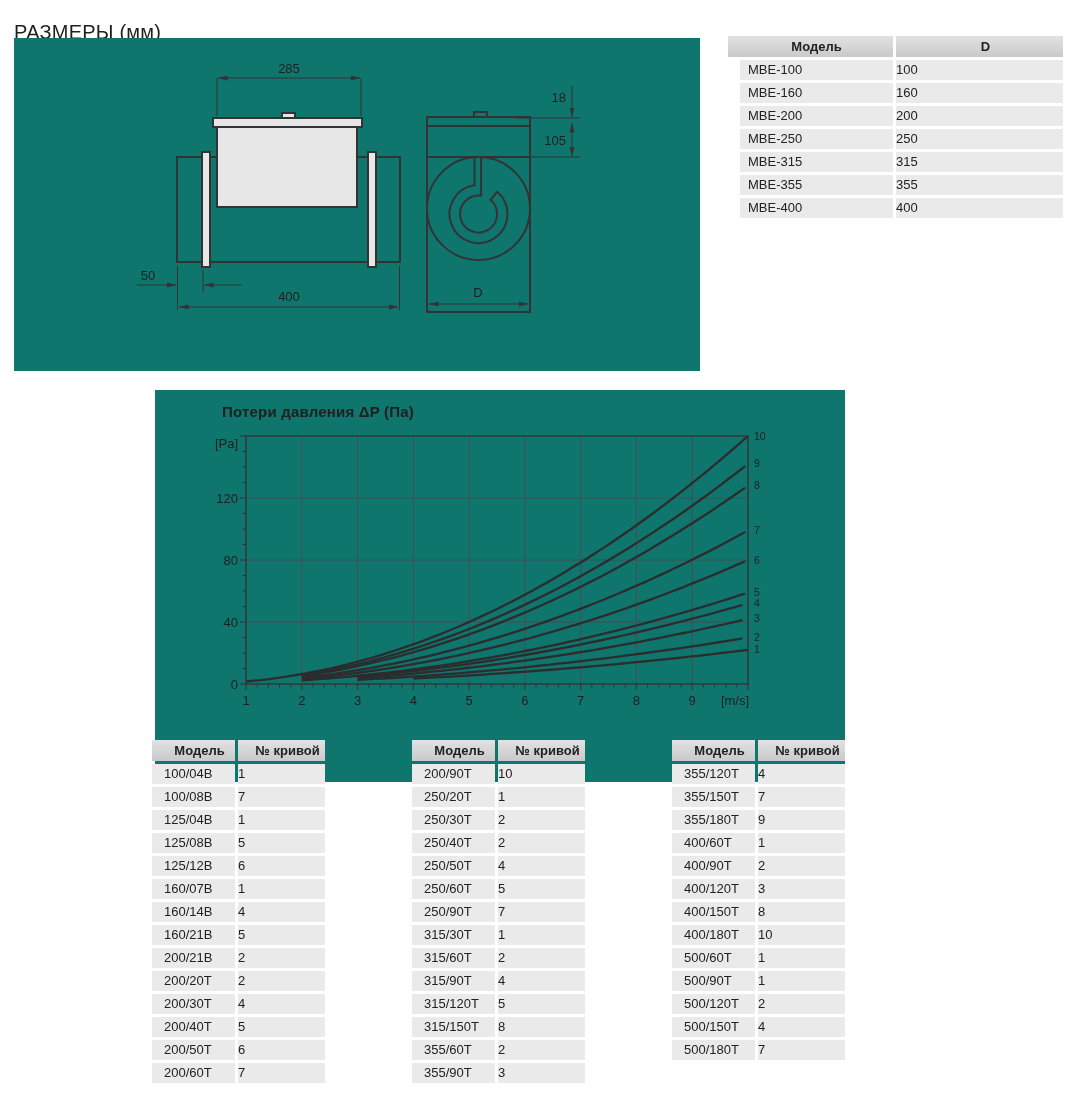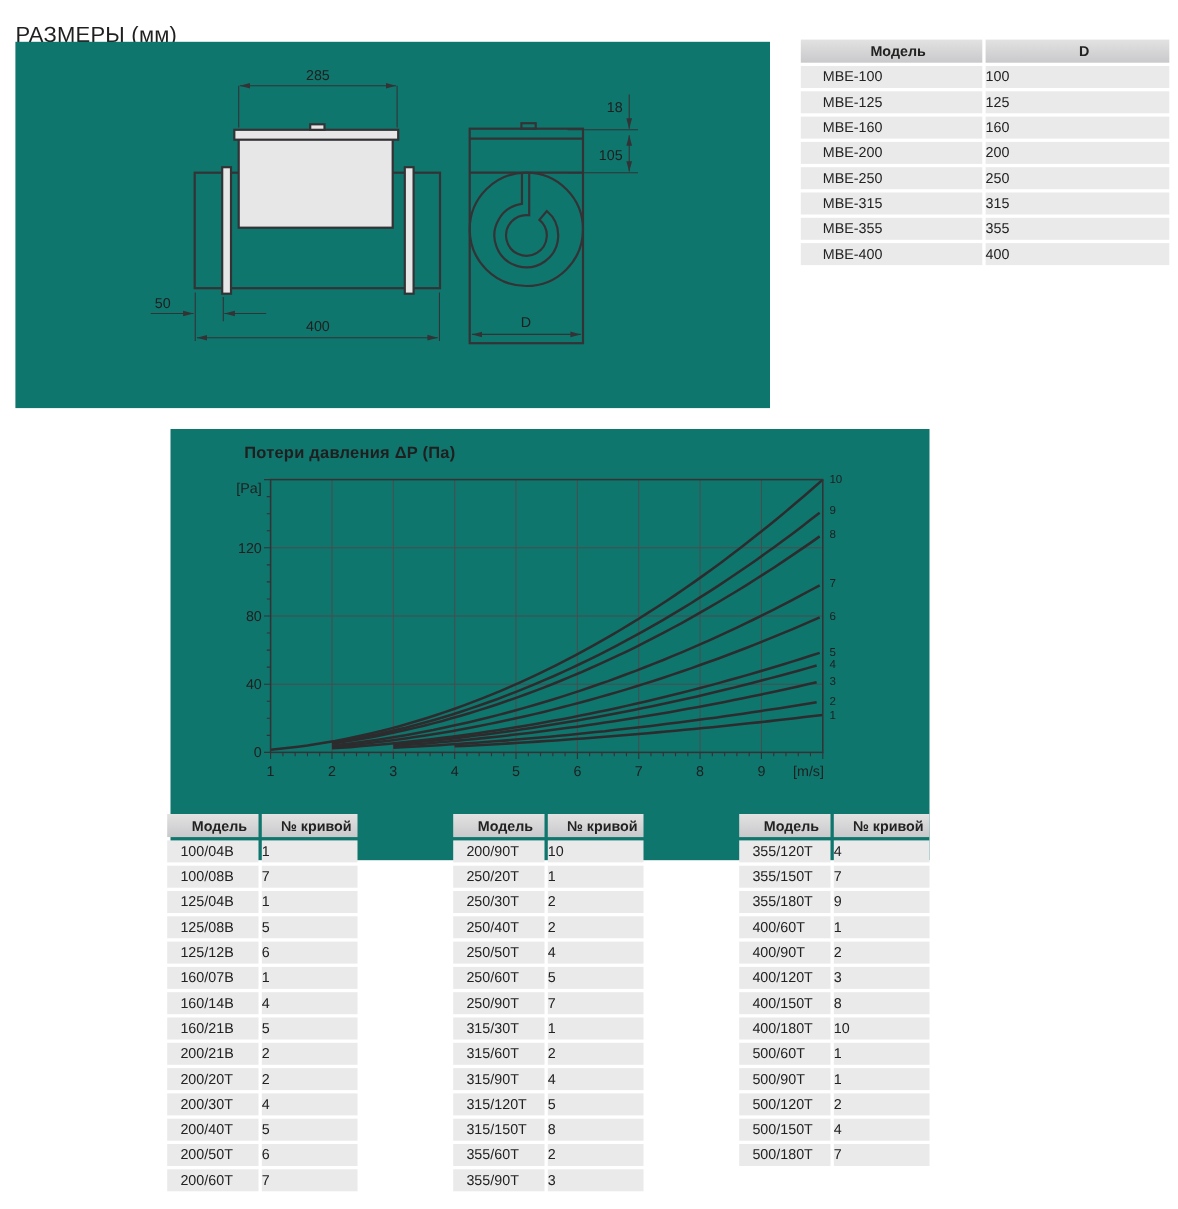--- a/index.html
+++ b/index.html
@@ -7,21 +7,21 @@
   .abs{position:absolute;}
   .panel{position:absolute;background:#0f766e;}
   #page-title{left:14px;top:21px;font-size:20px;font-weight:400;letter-spacing:.2px;}
   #chart-title{left:67px;top:13px;font-size:15px;font-weight:700;letter-spacing:.2px;}
   .dtable{position:absolute;}
   .trow{display:grid;column-gap:3px;margin-bottom:3px;}
   .trow>span{background:#eaeaeb;height:20px;line-height:20px;font-size:13px;color:#222;}
   .trow.thead>span{background:linear-gradient(#e2e2e3,#c9c9cb);height:21px;line-height:21px;font-weight:700;text-align:center;padding-left:12px;}
   .rt .trow{grid-template-columns:165px 167px;}
   .ct .trow{grid-template-columns:83px 87px;}
-  .rt span.c-model{padding-left:20px;}
+  .rt span.c-model{padding-left:8px;margin-left:12px;}
   .ct span.c-model{padding-left:12px;}
   .c-model{text-align:left;}
   .c-val{text-align:left;}
   svg text{font-family:"Liberation Sans",sans-serif;fill:#1f1f1f;}
 </style>
 </head>
 <body>
 
 <div class="abs" id="page-title">РАЗМЕРЫ (мм)</div>
 
@@ -88,24 +88,20 @@
 </div>
 
 <div class="dtable rt" style="left:728px;top:36px;">
     <div class="trow thead">
       <span class="">Модель</span>
       <span class="">D</span>
     </div>
     <div class="trow">
       <span class="c-model">MBE-100</span>
       <span class="c-val">100</span>
-    </div>
-    <div class="trow">
-      <span class="c-model">MBE-125</span>
-      <span class="c-val">125</span>
     </div>
     <div class="trow">
       <span class="c-model">MBE-160</span>
       <span class="c-val">160</span>
     </div>
     <div class="trow">
       <span class="c-model">MBE-200</span>
       <span class="c-val">200</span>
     </div>
     <div class="trow">

